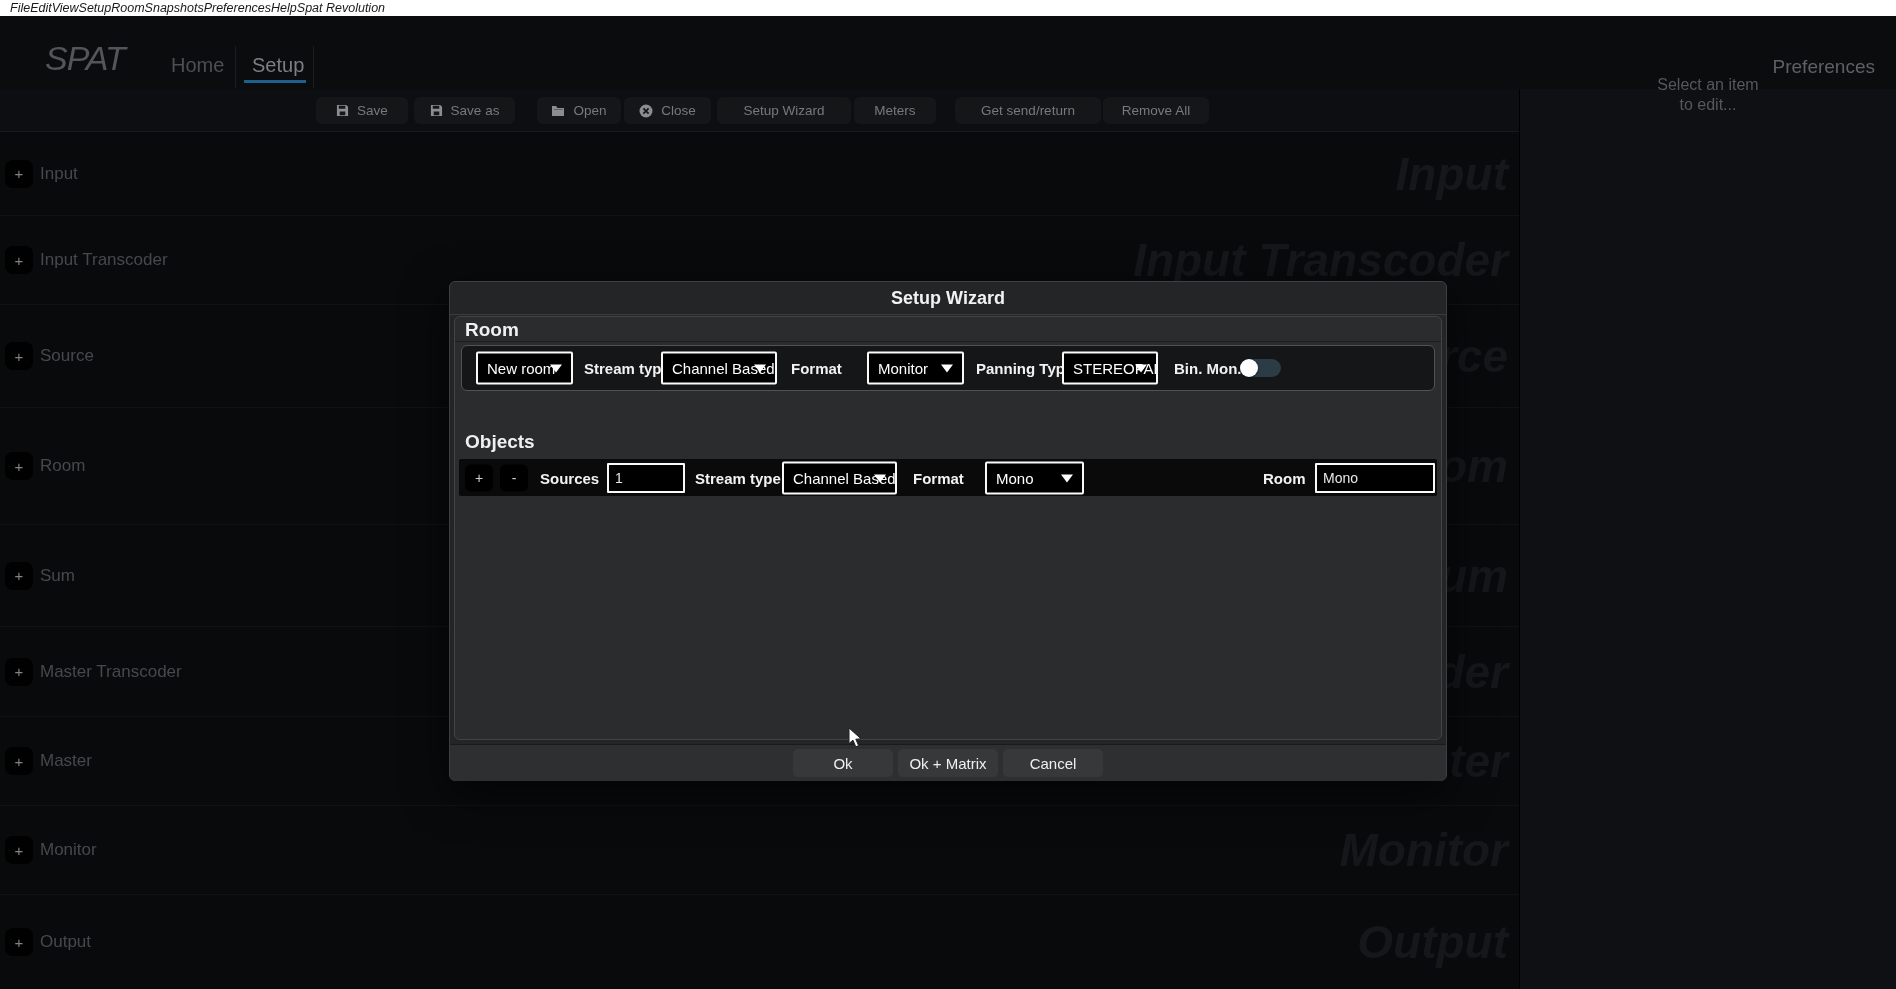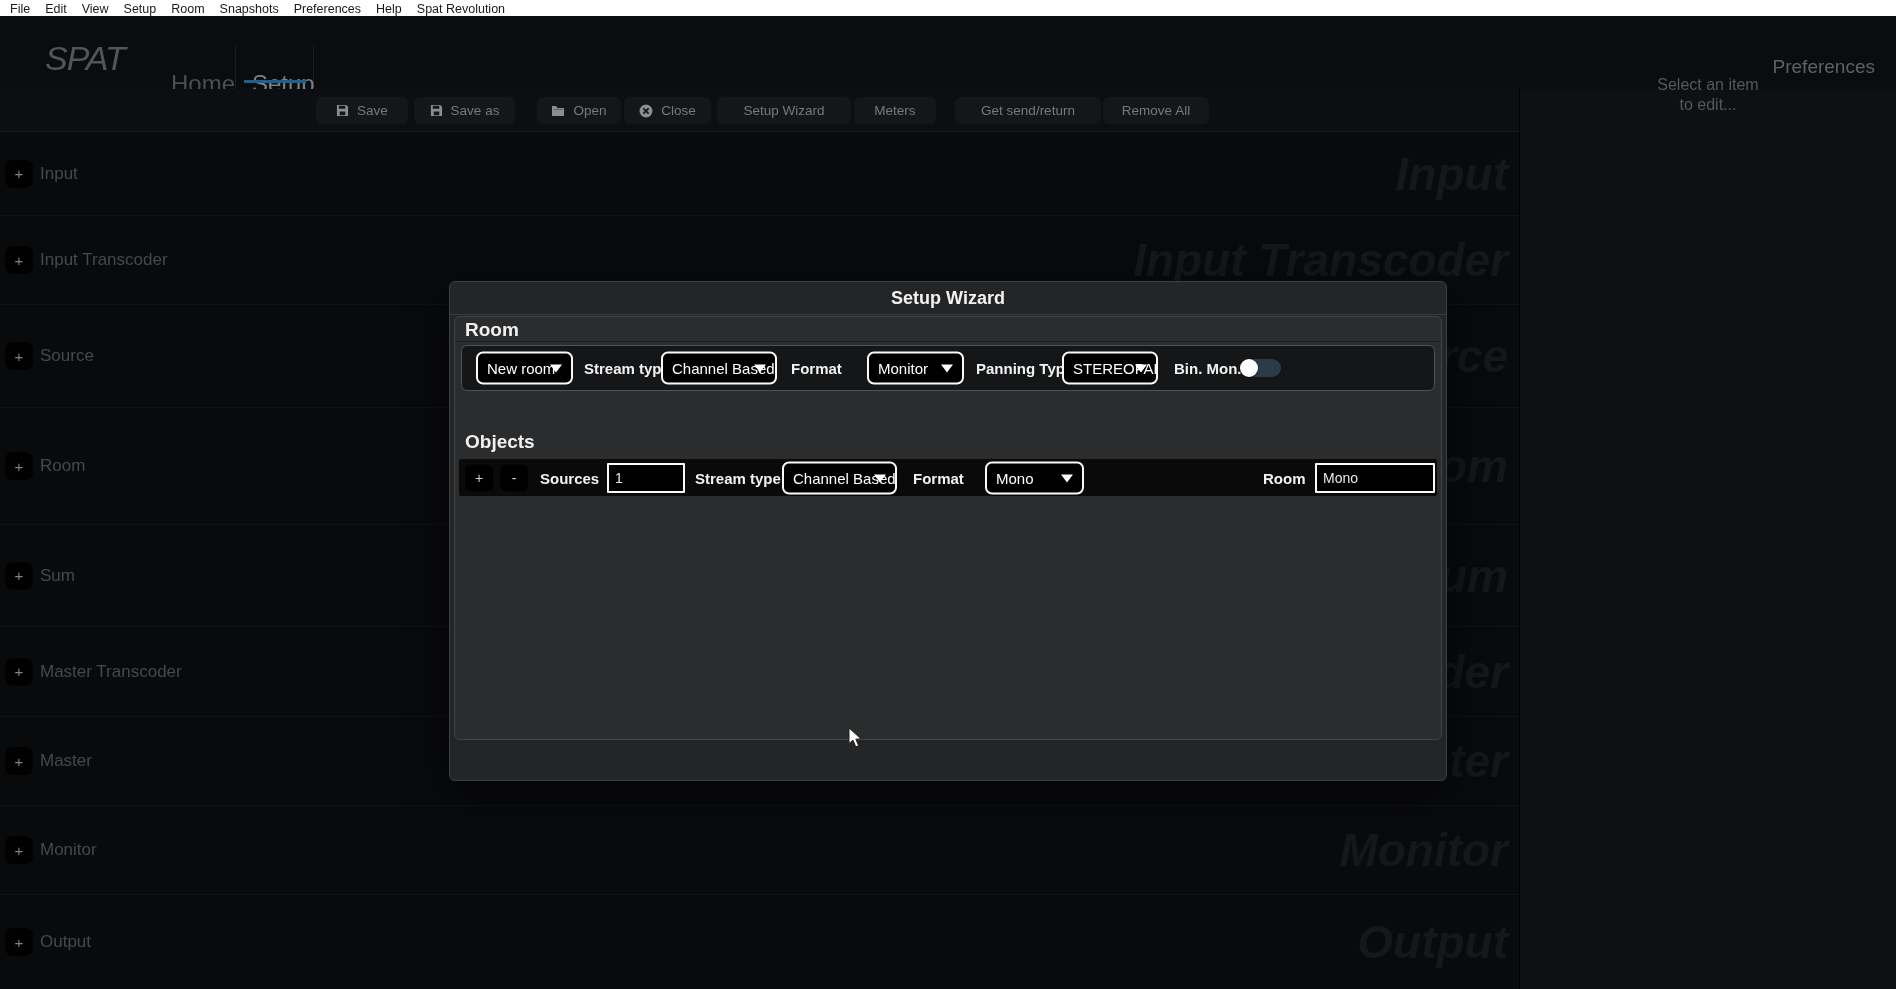--- a/index.html
+++ b/index.html
@@ -8,34 +8,34 @@
     font-family:"Liberation Sans", sans-serif;
     background:#090a0c;
     position:relative;
     overflow:hidden;
     color:#ddd;
   }
 
   
   .menubar {
     position:absolute; left:0; top:0; width:1896px; height:16px;
-    background:#ffffff; display:flex; align-items:flex-end;
-    padding-left:10px; gap:15px;
+    background:#ffffff; display:flex; align-items:center;
+    padding-left:10px; font-style:italic;
   }
   .menubar span { font-size:12.5px; color:#1a1a1a; white-space:nowrap; cursor:default; }
 
   
   .appheader {
     position:absolute; left:0; top:16px; width:1896px; height:73px;
     background:#0b0c0e;
   }
   .logo { position:absolute; left:45px; top:25px; line-height:1; }
   .logo .t { font-size:34px; font-weight:normal; letter-spacing:-1px; color:#51565a; font-style:italic; }
   .logo .s { font-size:11px; letter-spacing:2.8px; color:#1c4f66; margin-top:18px; font-weight:bold; }
-  .tab { position:absolute; top:54px; font-size:24px; cursor:default; }
+  .tab { position:absolute; top:38px; font-size:20px; cursor:default; }
   .tab.home  { left:171px; color:#4b4f53; }
   .tab.setup { left:252px; color:#7b7f83; }
   .tab-underline { position:absolute; left:244px; top:64px; width:62px; height:3px; background:#1e608d; }
   .tab-sep { position:absolute; top:30px; width:1px; height:42px; background:#1b1e21; }
   .prefs { position:absolute; right:21px; top:40px; font-size:19px; color:#5d6165; }
 
   
   .toolbar {
     position:absolute; left:0; top:89px; width:1519px; height:43px;
     background:#0d0e11; border-bottom:1px solid #17191c;
@@ -99,21 +99,21 @@
   }
   .objects-strip {
     position:absolute; left:4px; top:142px; width:978px; height:37px;
     background:#0a0a0b; border-radius:2px;
   }
   .flabel { position:absolute; top:50%; transform:translateY(-50%);
     font-size:15px; font-weight:bold; color:#f2f2f2; white-space:nowrap; }
 
   .dropdown {
     position:absolute; top:50%; transform:translateY(-50%); height:33px;
-    background:#000; border:2px solid #fafafa; border-radius:7px;
+    background:#000; border:2px solid #fafafa; border-radius:2px;
     color:#fff; font-size:15px; line-height:29px; padding-left:9px;
     white-space:nowrap; overflow:hidden; cursor:default;
   }
   .dropdown::after {
     content:""; position:absolute; right:9px; top:11px;
     border-left:6px solid transparent; border-right:6px solid transparent;
     border-top:8px solid #fff;
   }
   .tinput {
     position:absolute; top:50%; transform:translateY(-50%); height:30px;
@@ -301,17 +301,22 @@
       <input class="tinput" style="left: 148px; width: 78px;" value="1">
       <div class="flabel" style="left:236px">Stream type</div>
       <div class="dropdown" style="left:323px;width:115px">Channel Based</div>
       <div class="flabel" style="left:454px">Format</div>
       <div class="dropdown" style="left:526px;width:99px">Mono</div>
       <div class="flabel" style="left:804px">Room</div>
       <input class="tinput" style="left: 856px; width: 120px;" value="Mono">
     </div>
   </div>
 
+  <div class="modal-footer">
+    <button class="fbtn">Ok</button>
+    <button class="fbtn">Ok + Matrix</button>
+    <button class="fbtn">Cancel</button>
+  </div>
 </div>
 
 <svg class="cursor" width="18" height="22" viewBox="0 0 18 22">
   <path d="M1 1 L1 16.5 L5 13.2 L7.8 19.8 L10.6 18.6 L7.8 12.2 L13 11.8 Z" fill="#ffffff" stroke="#222" stroke-width="1"></path>
 </svg>
 
 </body></html>

